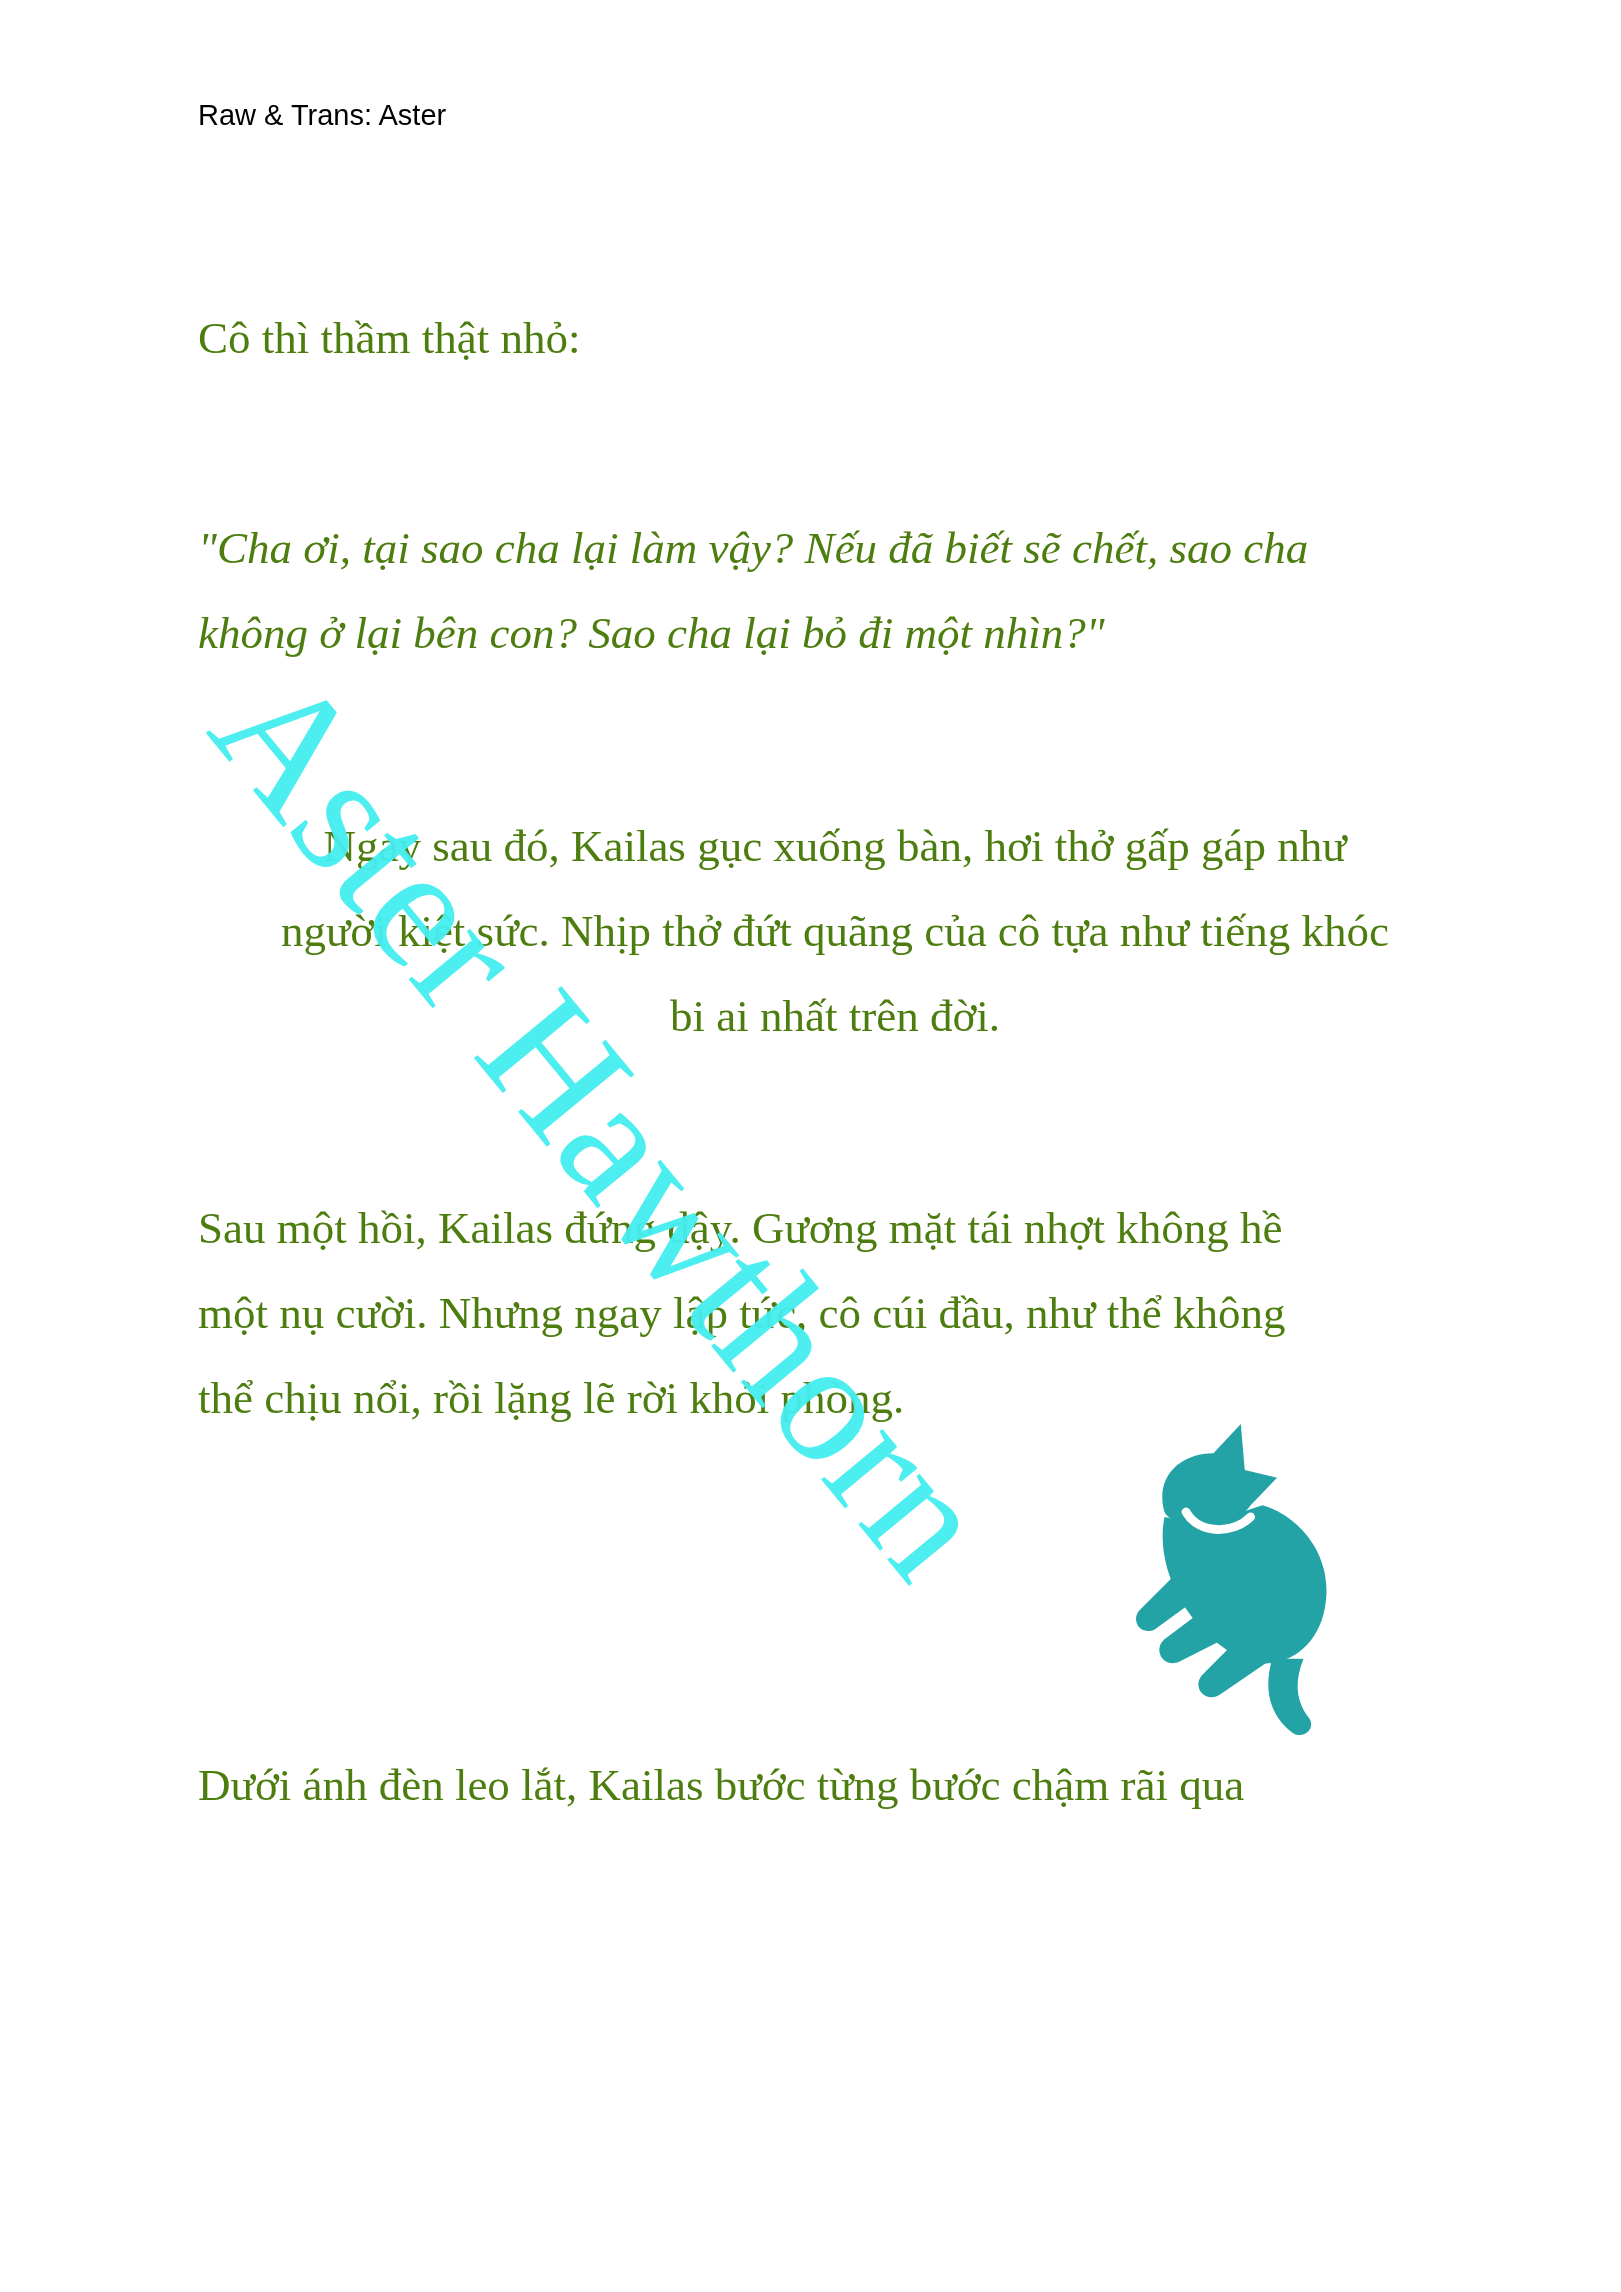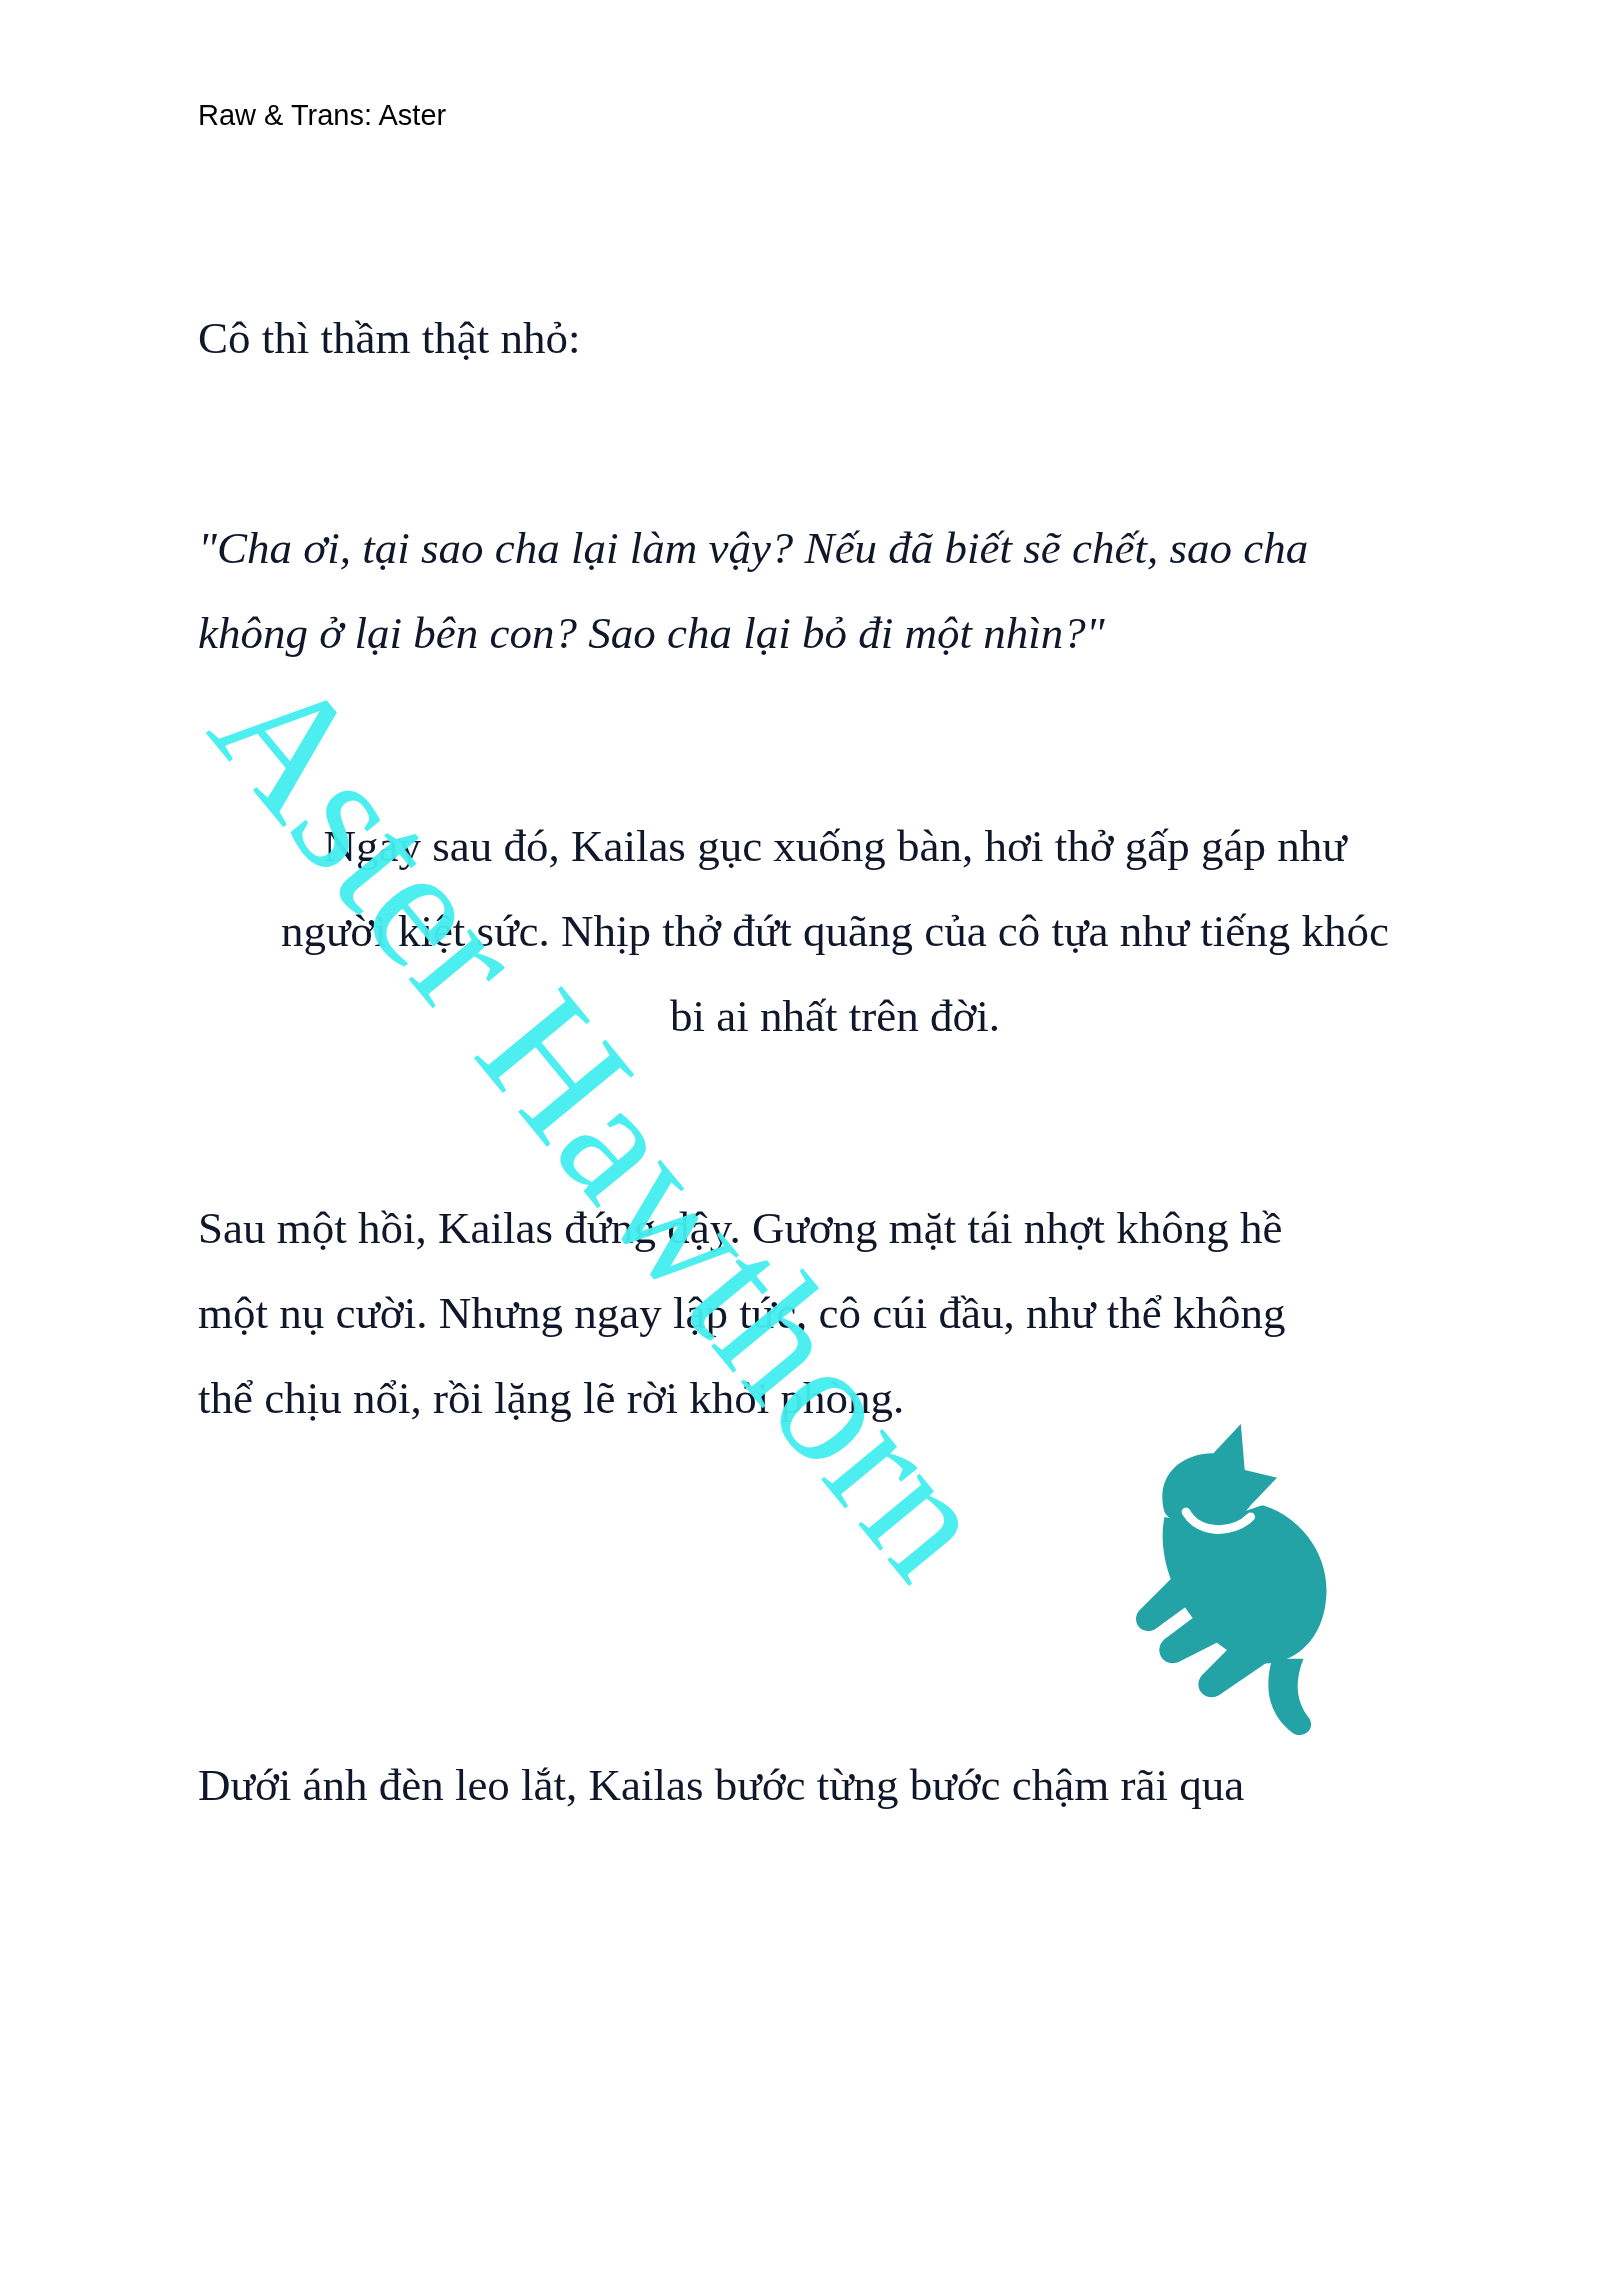--- a/index.html
+++ b/index.html
@@ -28,21 +28,21 @@
       font-size: 29px;
       color: #000000;
       line-height: 39px;
     }
     .para {
       position: absolute;
       left: 198px;
       width: 1274px;
       font-family: "Liberation Serif", serif;
       font-size: 45px;
-      color: #0f172a;
+      color: #4d7c0f;
       line-height: 85px;
       margin: 0;
       letter-spacing: 0;
     }
     .para.italic { font-style: italic; }
     .line { display: block; white-space: nowrap; }
 
     .watermark {
       position: absolute;
       left: 201px;

